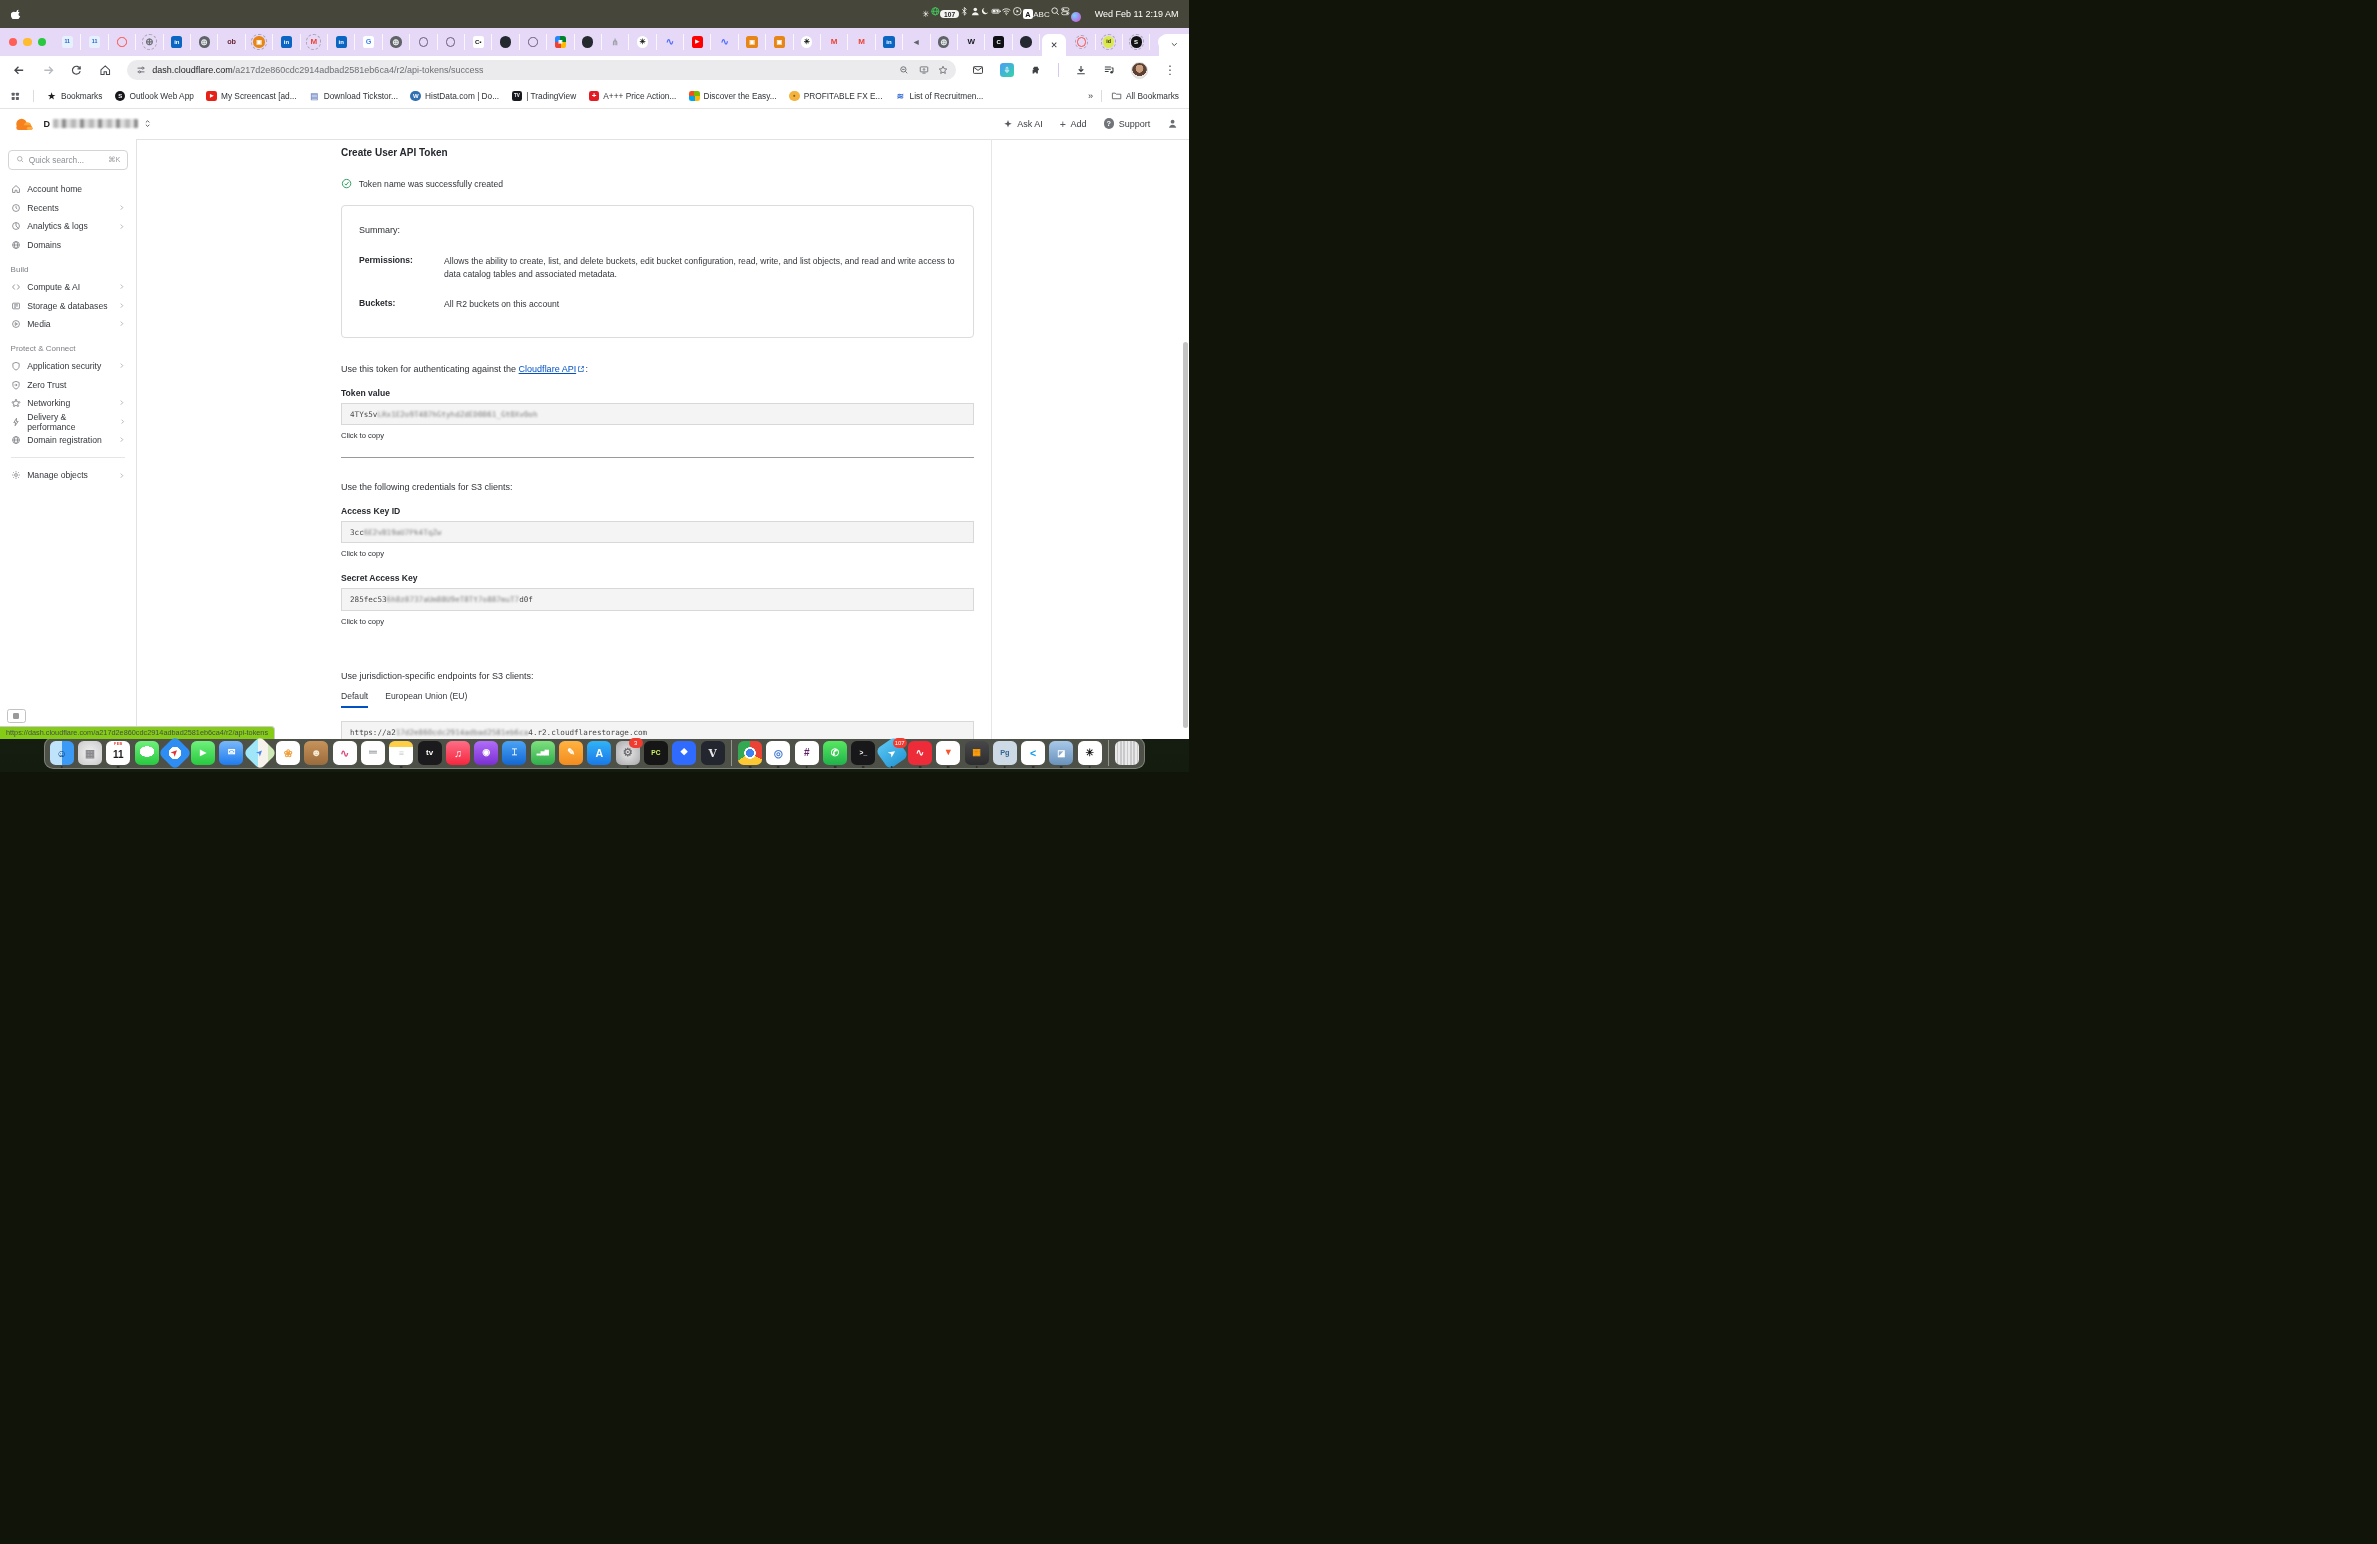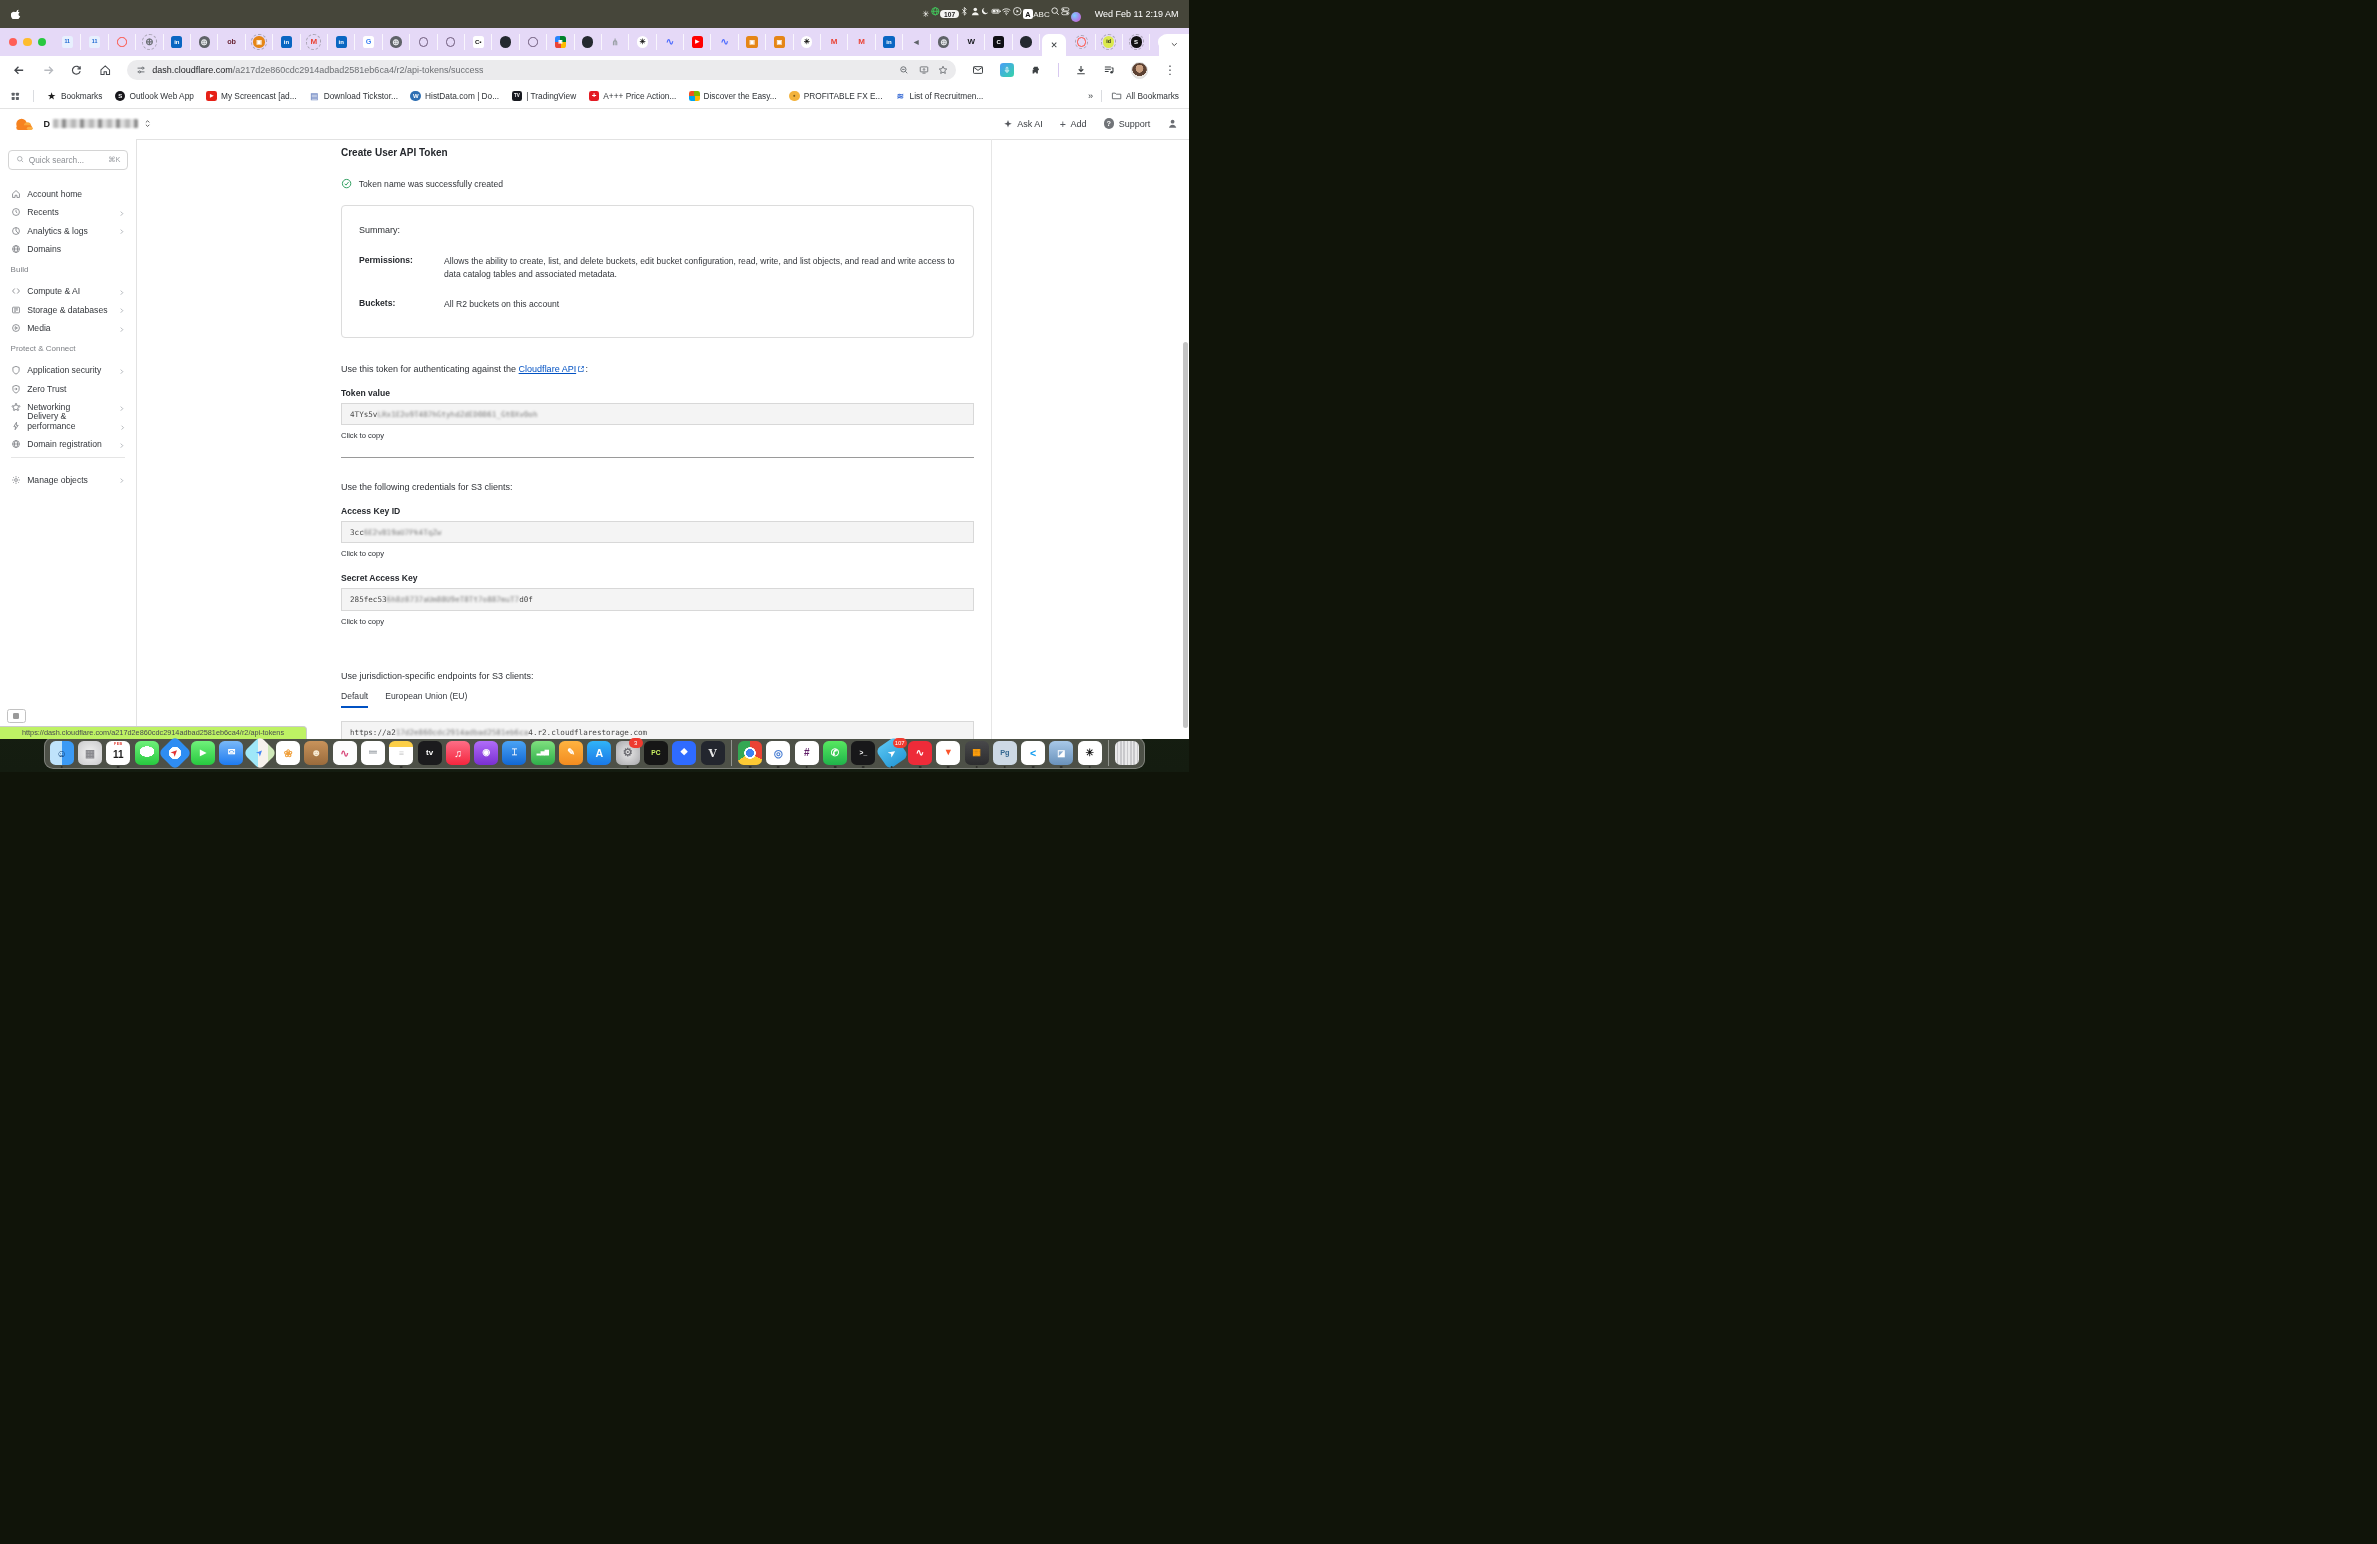--- a/index.html
+++ b/index.html
@@ -74,21 +74,21 @@
   .updown{width:9.2px;height:9.2px;color:#555;margin-left:5.3px;}
   .cfh-right{margin-left:auto;display:flex;align-items:center;gap:17px;font-size:9px;color:#3a3d42;}
   .cfh-item{display:flex;align-items:center;gap:4.6px;}
   .cfh-item svg{width:10px;height:10px;color:#55585e;}
   .qmark{width:10.6px;height:10.6px;border-radius:50%;background:#717478;color:#fff;font-size:7.3px;font-weight:700;display:inline-flex;align-items:center;justify-content:center;}
 
   .sidebar{position:absolute;top:31px;left:0;width:137px;bottom:0;border-right:0.7px solid #e2e2e2;padding-top:6.6px;box-sizing:border-box;background:#fff;}
   .search{margin:4px 8px 10.6px;height:18px;border:0.7px solid #d4d4d4;border-radius:4px;display:flex;align-items:center;padding:0 6.6px;color:#8d9095;font-size:8.3px;gap:4.6px;}
   .search svg{width:8.6px;height:8.6px;color:#9a9da2;}
   .kbd{margin-left:auto;font-size:7.3px;color:#9a9da2;}
-  .nav-item{height:18.5px;display:flex;align-items:flex-end;gap:6.6px;padding:0 10.6px;color:#33363b;font-size:8.6px;cursor:default;}
+  .nav-item{height:18.5px;display:flex;align-items:center;gap:6.6px;padding:0 10.6px;color:#33363b;font-size:8.6px;cursor:default;}
   .nav-item .si{width:10px;height:10px;color:#7c7f84;flex:0 0 auto;}
   .nav-item .chev{width:7.3px;height:7.3px;color:#989ca2;margin-left:auto;}
   .nav-item.sect{height:auto;margin:10.6px 0 4px;color:#7c7f84;font-size:8px;}
   .nav-item.sdiv{height:0.7px;background:#e5e5e5;margin:8px 10.6px;padding:0;}
 
   .content{position:absolute;left:137px;top:31px;right:0;bottom:0;overflow:hidden;}
   .col{width:633px;margin-left:204px;padding-top:8px;box-sizing:border-box;}
   h1.pt{font-size:10px;font-weight:700;color:#24272c;margin:0;}
   .success{margin-top:20px;display:flex;align-items:center;gap:6.6px;}
   .success svg{width:11.2px;height:11.2px;}
@@ -106,21 +106,21 @@
   .copy{margin-top:6px;font-size:7.6px;color:#2b2e33;}
   hr.strong{margin:17px 0 0;border:0;border-top:0.7px solid #9a9a9a;}
   .sec-h{margin-top:24px;font-size:9px;}
   .jtabs{margin-top:10.6px;display:flex;gap:17px;font-size:8.6px;}
   .jtab{padding-bottom:5.3px;color:#36393f;}
   .jtab.active{border-bottom:2px solid #0051c3;font-weight:500;}
   .vline{position:absolute;left:991px;top:31px;bottom:0;width:0.7px;background:#e6e6e6;}
   .scrollthumb{position:absolute;right:1.3px;top:234px;width:4.6px;height:386px;background:#c4c4c4;border-radius:2.6px;}
   .floatbox{position:absolute;left:6.6px;bottom:16px;width:17px;height:12px;background:#fff;border:0.7px solid #c2c2c2;border-radius:2.6px;display:flex;align-items:center;justify-content:center;}
   .floatbox span{width:6px;height:6px;background:#9a9a9a;border-radius:1.3px;display:block;}
-  .statusbar{position:absolute;left:0;bottom:0;height:12.5px;background:#bef264;border:0.7px solid #ccc;border-left:0;border-bottom:0;border-top-right-radius:4px;display:flex;align-items:center;padding:0 22px;font-size:7.3px;color:#494c50;white-space:nowrap;}
+  .statusbar{position:absolute;left:0;bottom:0;height:12.5px;background:#84cc16;border:0.7px solid #ccc;border-left:0;border-bottom:0;border-top-right-radius:4px;display:flex;align-items:center;padding:0 6px;font-size:7.3px;color:#494c50;white-space:nowrap;}
 
   
   .desktop{height:32px;display:flex;justify-content:center;align-items:flex-end;}
   .dock{height:30px;margin-bottom:2px;background:rgba(124,124,116,.55);border:0.7px solid rgba(255,255,255,.28);border-radius:9.2px;display:flex;align-items:center;padding:0 4.6px;gap:3.3px;}
   .dock-item{width:25px;height:25px;position:relative;display:flex;align-items:center;justify-content:center;flex:0 0 auto;}
   .di{width:24px;height:24px;border-radius:5.6px;font-size:11.2px;font-weight:600;color:#fff;flex-direction:column;line-height:1;}
   .ddot{position:absolute;bottom:-2.6px;left:50%;transform:translateX(-50%);width:2.6px;height:2.6px;border-radius:50%;background:#2e2e2a;}
   .badge{position:absolute;top:-2.6px;right:-2.6px;min-width:10px;height:10px;border-radius:5.3px;background:#ef3b30;color:#fff;font-size:6px;display:flex;align-items:center;justify-content:center;padding:0 2px;z-index:2;}
   .dock-item.dsep{width:6px;}
   .dock-item.dsep .di{width:0.7px;height:26.4px;border-radius:0;background:rgba(255,255,255,.4)!important;}

